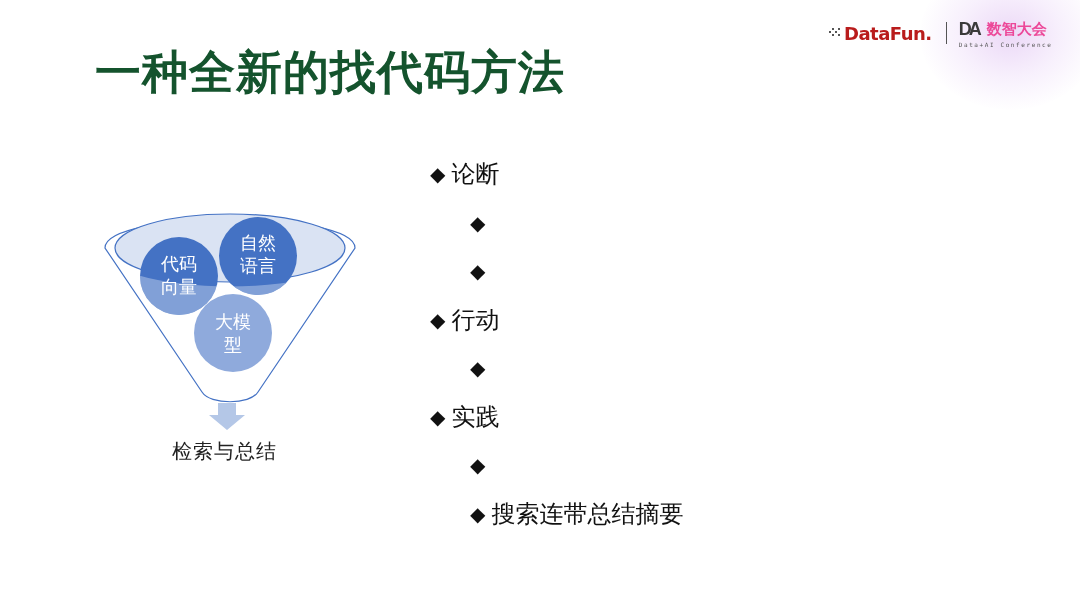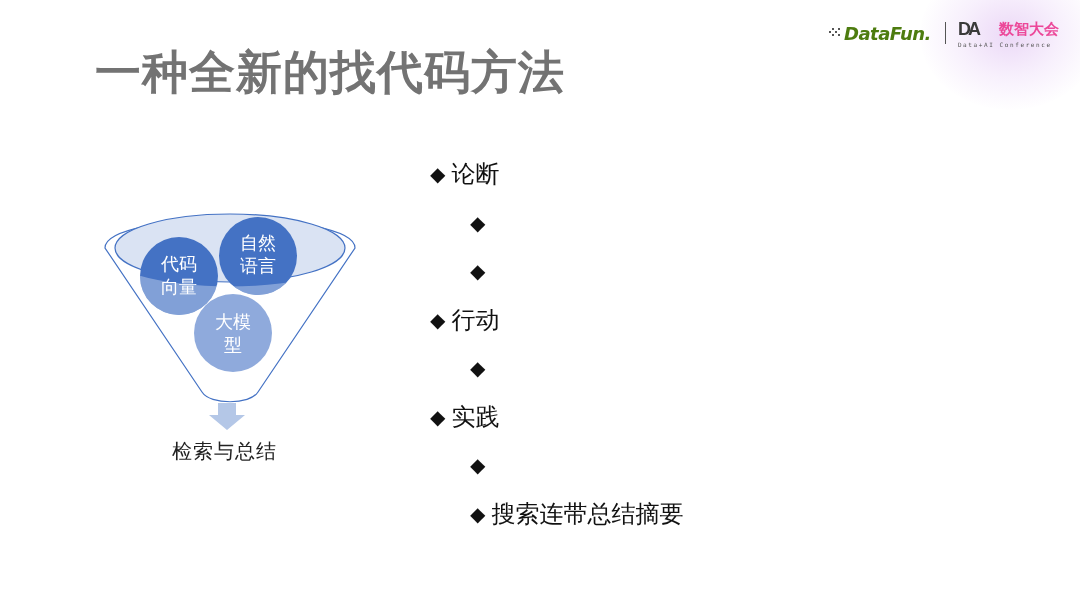--- a/index.html
+++ b/index.html
@@ -9,31 +9,31 @@
     font-family: "DejaVu Sans", "Liberation Sans", sans-serif;
     color: #111;
   }
   .glow {
     position: absolute; right: -20px; top: -40px; width: 180px; height: 150px;
     border-radius: 50%;
     background: radial-gradient(ellipse at center, rgba(232,210,245,0.85) 0%, rgba(240,225,250,0.5) 40%, rgba(255,255,255,0) 72%);
   }
   .logo-area { position: absolute; top: 18px; left: 828px; height: 30px; display: flex; align-items: center; }
   .df-dots { display: inline-block; width: 14px; height: 14px; margin-right: 2px; }
-  .df-text { font-family: "DejaVu Sans", sans-serif; font-weight: bold; font-style: italic; font-size: 18px; color: #4d7c0f; letter-spacing: -0.5px; }
+  .df-text { font-family: "DejaVu Sans", sans-serif; font-weight: bold; font-size: 18px; color: #b91c1c; letter-spacing: -0.5px; }
   .logo-sep { width: 1px; height: 22px; background: #555; margin: 0 12px 0 14px; }
   .da-block { display: flex; flex-direction: column; }
   .da-top { display: flex; align-items: center; }
-  .da-mark { font-family: "Liberation Sans", sans-serif; font-weight: bold; font-size: 18px; color: #3a3a3a; letter-spacing: -3px; margin-right: 21px; }
+  .da-mark { font-family: "Liberation Sans", sans-serif; font-weight: bold; font-size: 18px; color: #3a3a3a; letter-spacing: -3px; margin-right: 8px; }
   .da-cn { font-size: 15px; font-weight: bold; color: #ec4899; letter-spacing: 0px; }
   .da-sub { font-family: "DejaVu Sans Mono", monospace; font-size: 6px; color: #555; letter-spacing: 1.6px; margin-top: 1px; }
   .title {
     position: absolute; left: 95px; top: 42px;
     font-family: "DejaVu Serif", "Liberation Serif", serif;
-    font-size: 46px; font-weight: bold; color: #737373; letter-spacing: 1px;
+    font-size: 46px; font-weight: bold; color: #14532d; letter-spacing: 1px;
   }
   .funnel { position: absolute; left: 100px; top: 200px; width: 260px; height: 210px; }
   .result-label { position: absolute; left: 172px; top: 438px; font-size: 20px; color: #222; letter-spacing: 1px; }
   .bullets { position: absolute; left: 430px; top: 150px; }
   .b-item { display: flex; align-items: center; height: 48.5px; font-size: 24px; color: #111; white-space: nowrap; }
   .b-item.l2 { padding-left: 40px; }
   .diamond { font-size: 20px; margin-right: 6px; line-height: 1; }
 </style>
 </head>
 <body>

